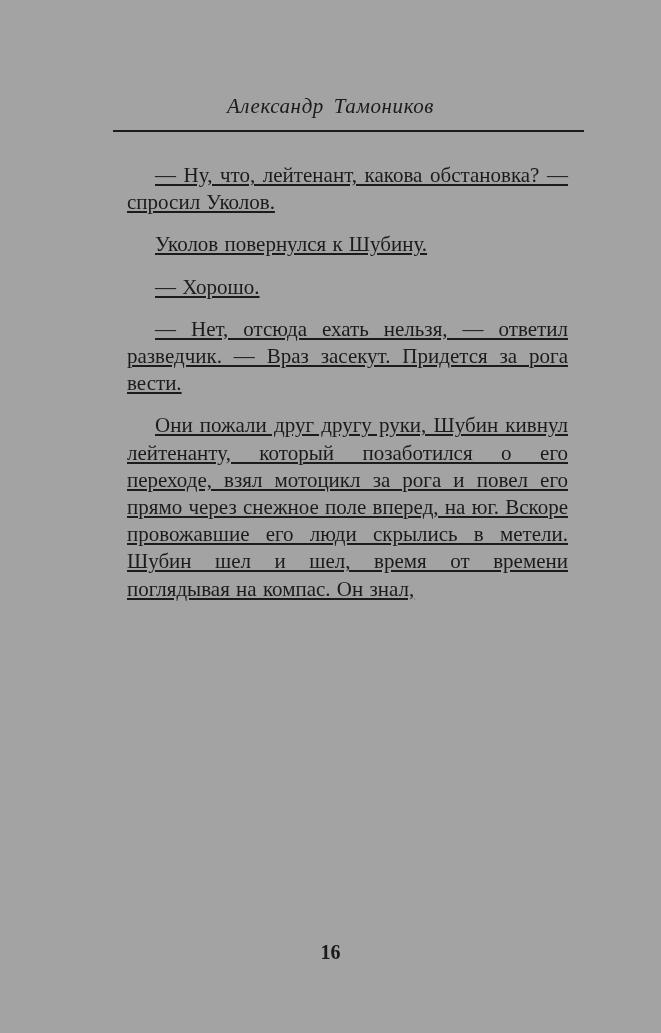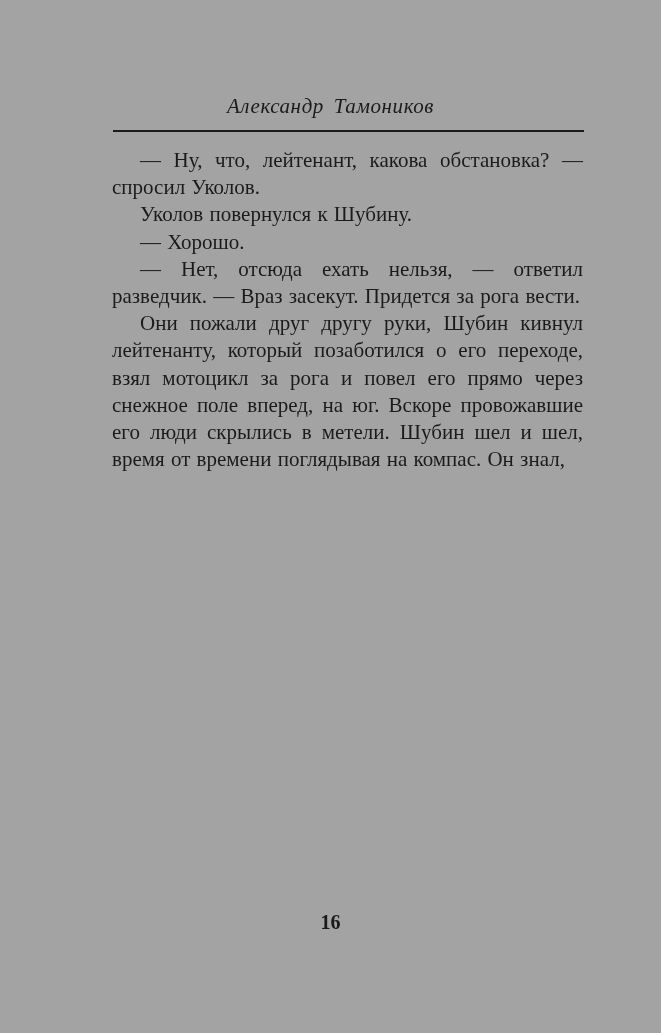--- a/index.html
+++ b/index.html
@@ -42,28 +42,29 @@
       top: 147px;
       left: 112px;
       width: 471px;
       font-size: 21px;
       line-height: 27.2px;
       text-align: justify;
       hyphens: auto;
       -webkit-hyphens: auto;
     }
     .text-block p {
-      margin: 0;
+      margin: 15px;
       padding: 0;
       text-indent: 28px;
       word-spacing: 1px;
+      text-decoration: underline;
     }
     .page-number {
       position: absolute;
-      top: 911px;
+      top: 941px;
       left: 0;
       width: 661px;
       text-align: center;
       font-size: 20px;
       font-weight: bold;
       color: #1b1b1b;
     }
   </style>
 </head>
 <body>

